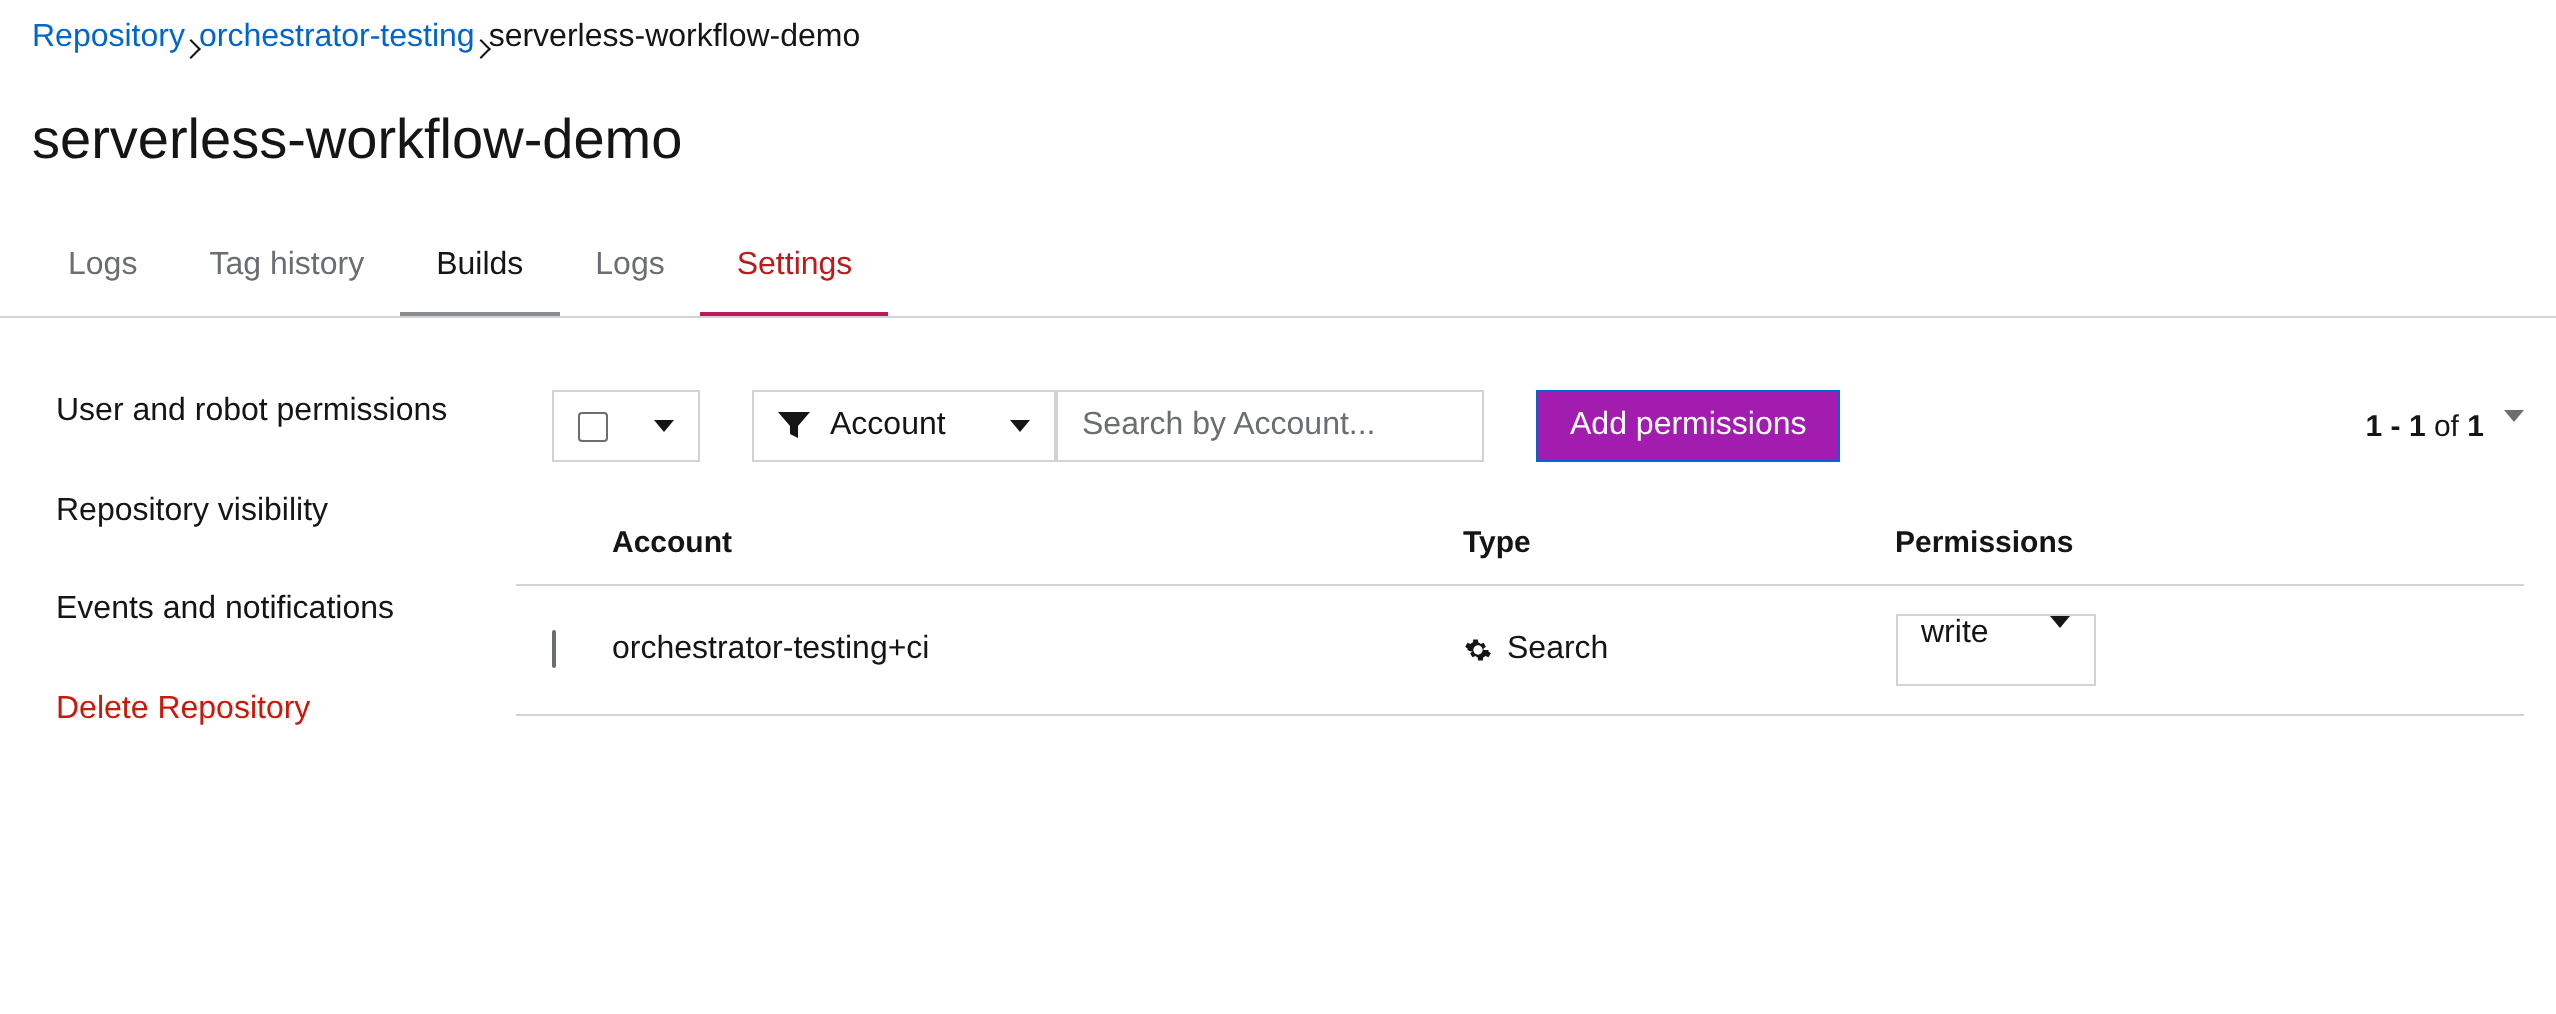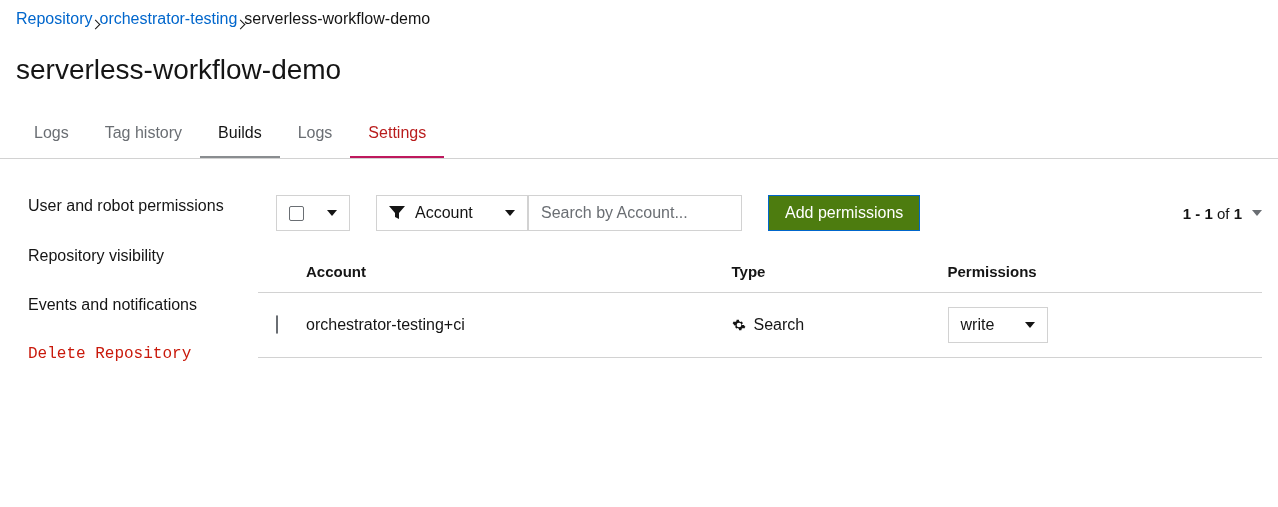--- a/index.html
+++ b/index.html
@@ -70,21 +70,21 @@
     padding-right: 16px;
     font-size: 16px;
     margin-left: 12px;
   }
   .sidemenu .item {
     padding: 0 0 28px 0;
     line-height: 1.35;
     cursor: pointer;
     color: #151515;
   }
-  .sidemenu .item.danger { color: #c9190b; font-family: Liberation Mono, monospace; }
+  .sidemenu .item.danger { color: #c9190b; }
 
   .main {
     flex: 1;
     min-width: 0;
   }
 
   
   .toolbar {
     display: flex;
     align-items: center;
@@ -100,21 +100,21 @@
     height: 36px;
     padding: 0 16px;
     border: 1px solid #d2d2d2;
     background: #fff;
     font-size: 16px;
     color: #151515;
     cursor: pointer;
     gap: 10px;
   }
   .btn.primary {
-    background: #4d7c0f;
+    background: #a21caf;
     border-color: #0066cc;
     color: #fff;
   }
   .check-dd {
     width: 74px;
     justify-content: space-between;
     padding: 0 12px;
   }
   .filter-dd {
     width: 152px;
@@ -127,21 +127,21 @@
     border: 1px solid #d2d2d2;
     padding: 0 12px;
     font-size: 16px;
     color: #151515;
     outline: none;
     margin-left: -26px;
   }
   .search::placeholder { color: #6a6e73; }
   .pagination {
     display: flex;
-    align-items: center;
+    align-items: flex-start;
     gap: 10px;
     color: #151515;
     font-size: 15px;
   }
 
   .caret {
     width: 0; height: 0;
     border-left: 5px solid transparent;
     border-right: 5px solid transparent;
     border-top: 6px solid #151515;
@@ -175,21 +175,21 @@
     border-bottom: 1px solid #d2d2d2;
     vertical-align: middle;
     font-size: 16px;
   }
   table.data th:first-child, table.data td:first-child {
     width: 40px;
     padding-left: 18px;
   }
   .perm-select {
     display: inline-flex;
-    align-items: center;
+    align-items: flex-start;
     justify-content: space-between;
     width: 100px;
     height: 36px;
     border: 1px solid #d2d2d2;
     padding: 0 12px;
     cursor: pointer;
     gap: 10px;
   }
   .gear {
     width: 14px; height: 14px;

